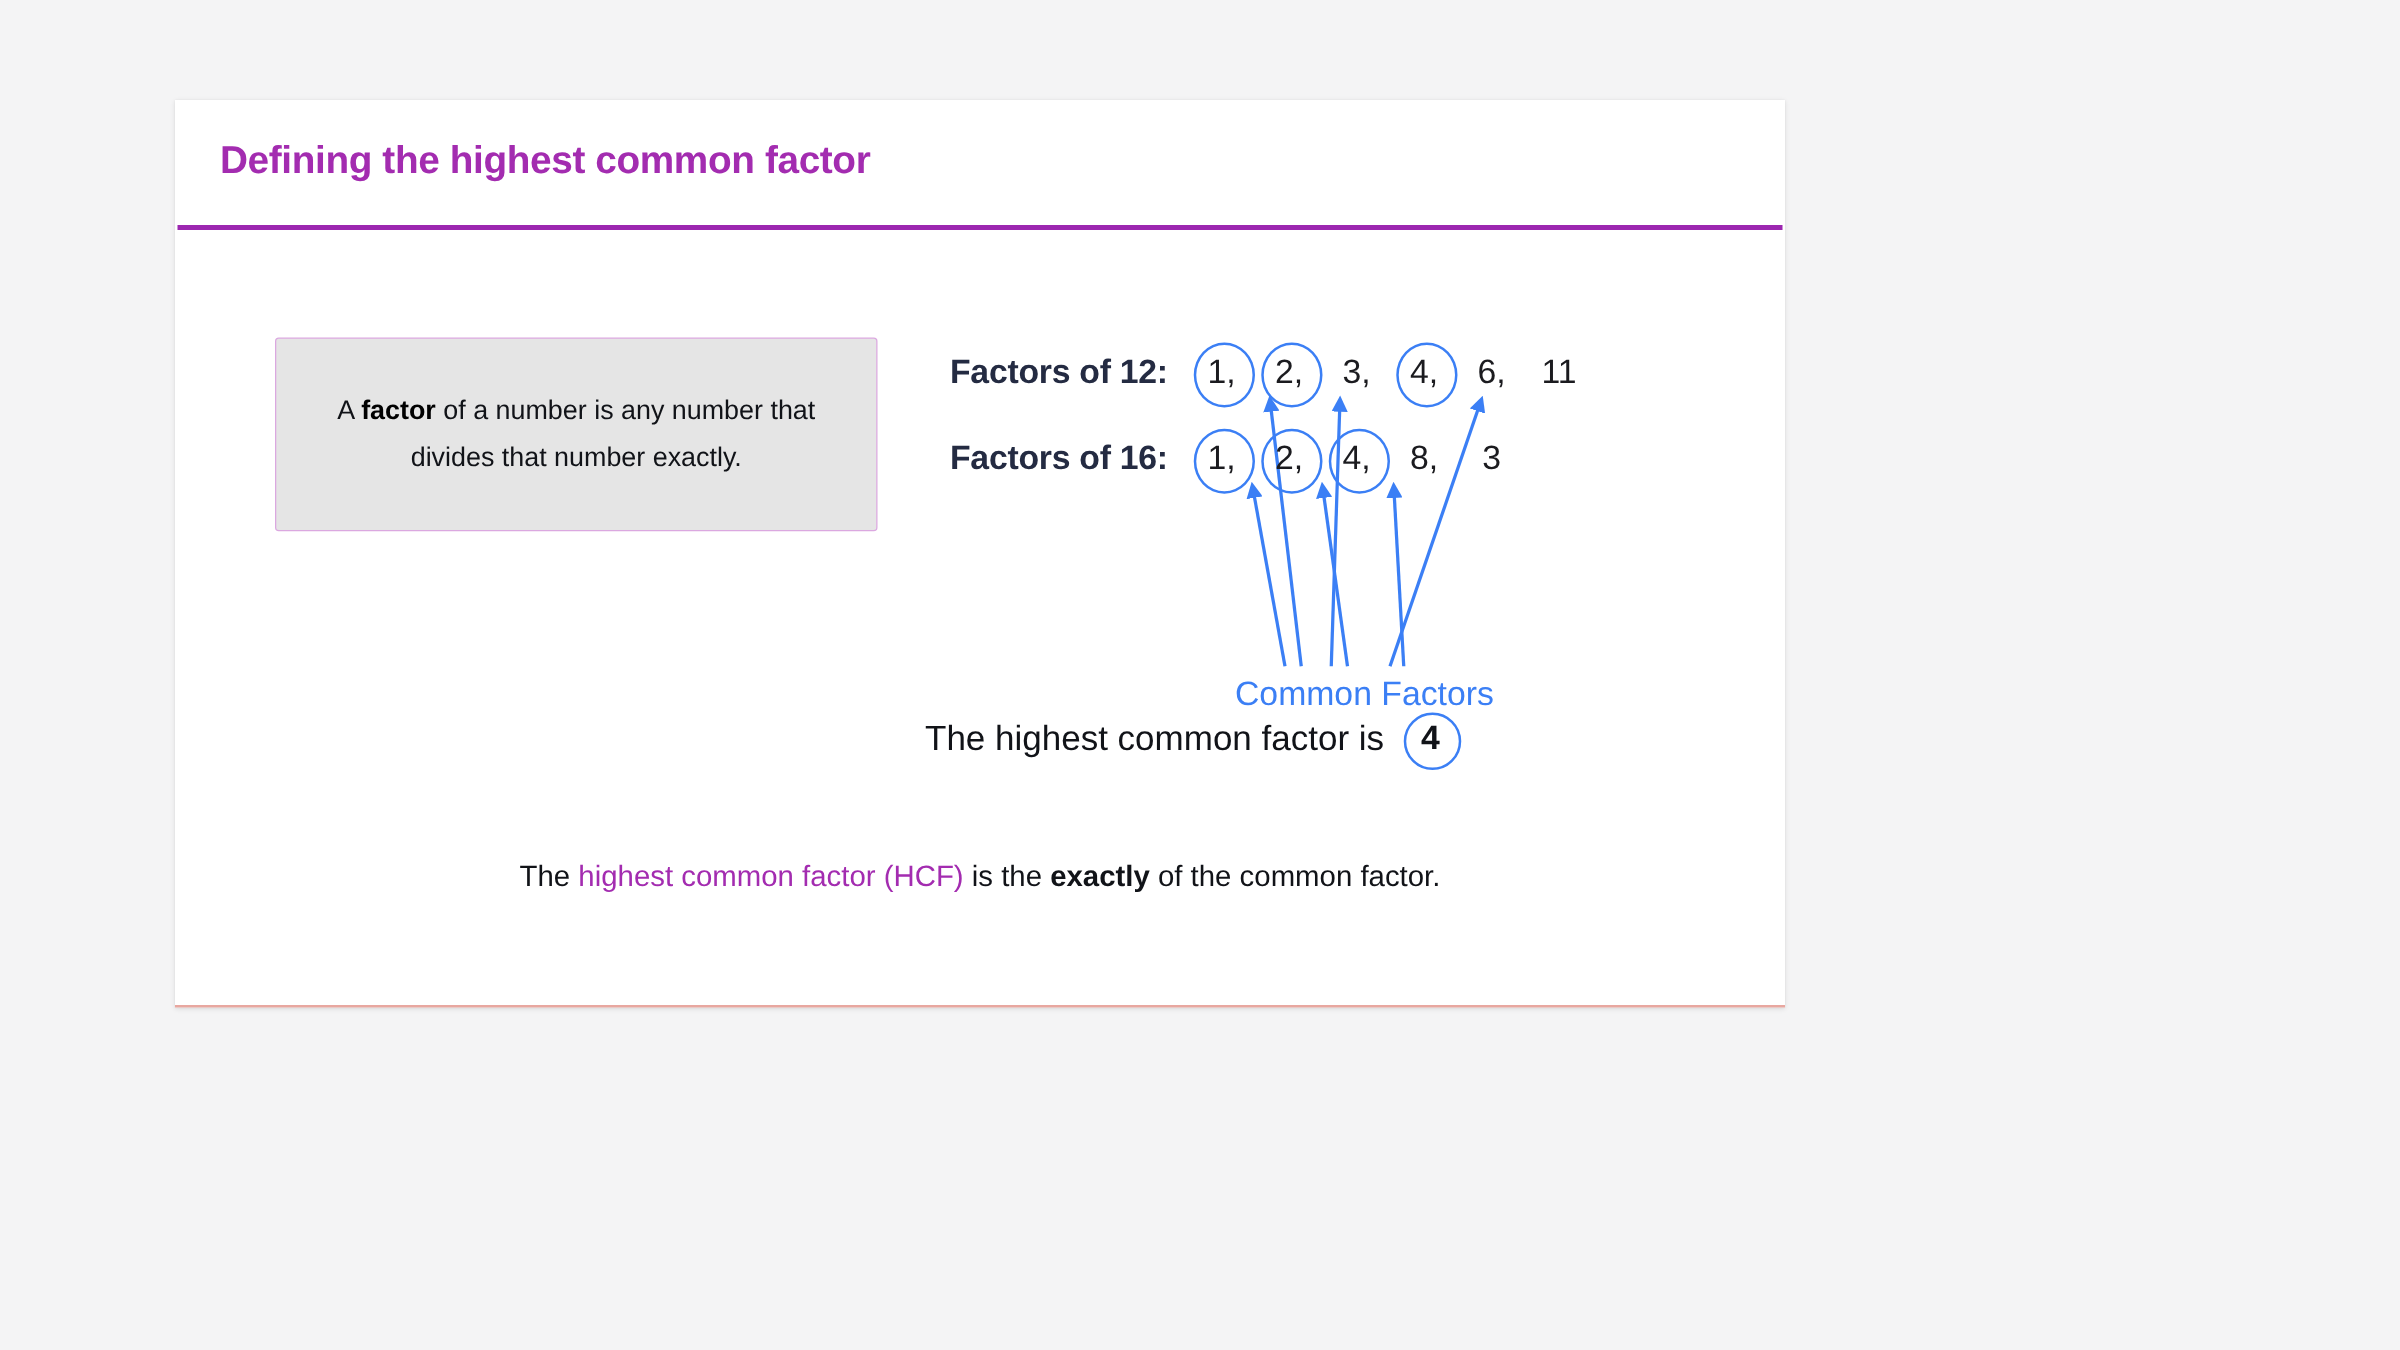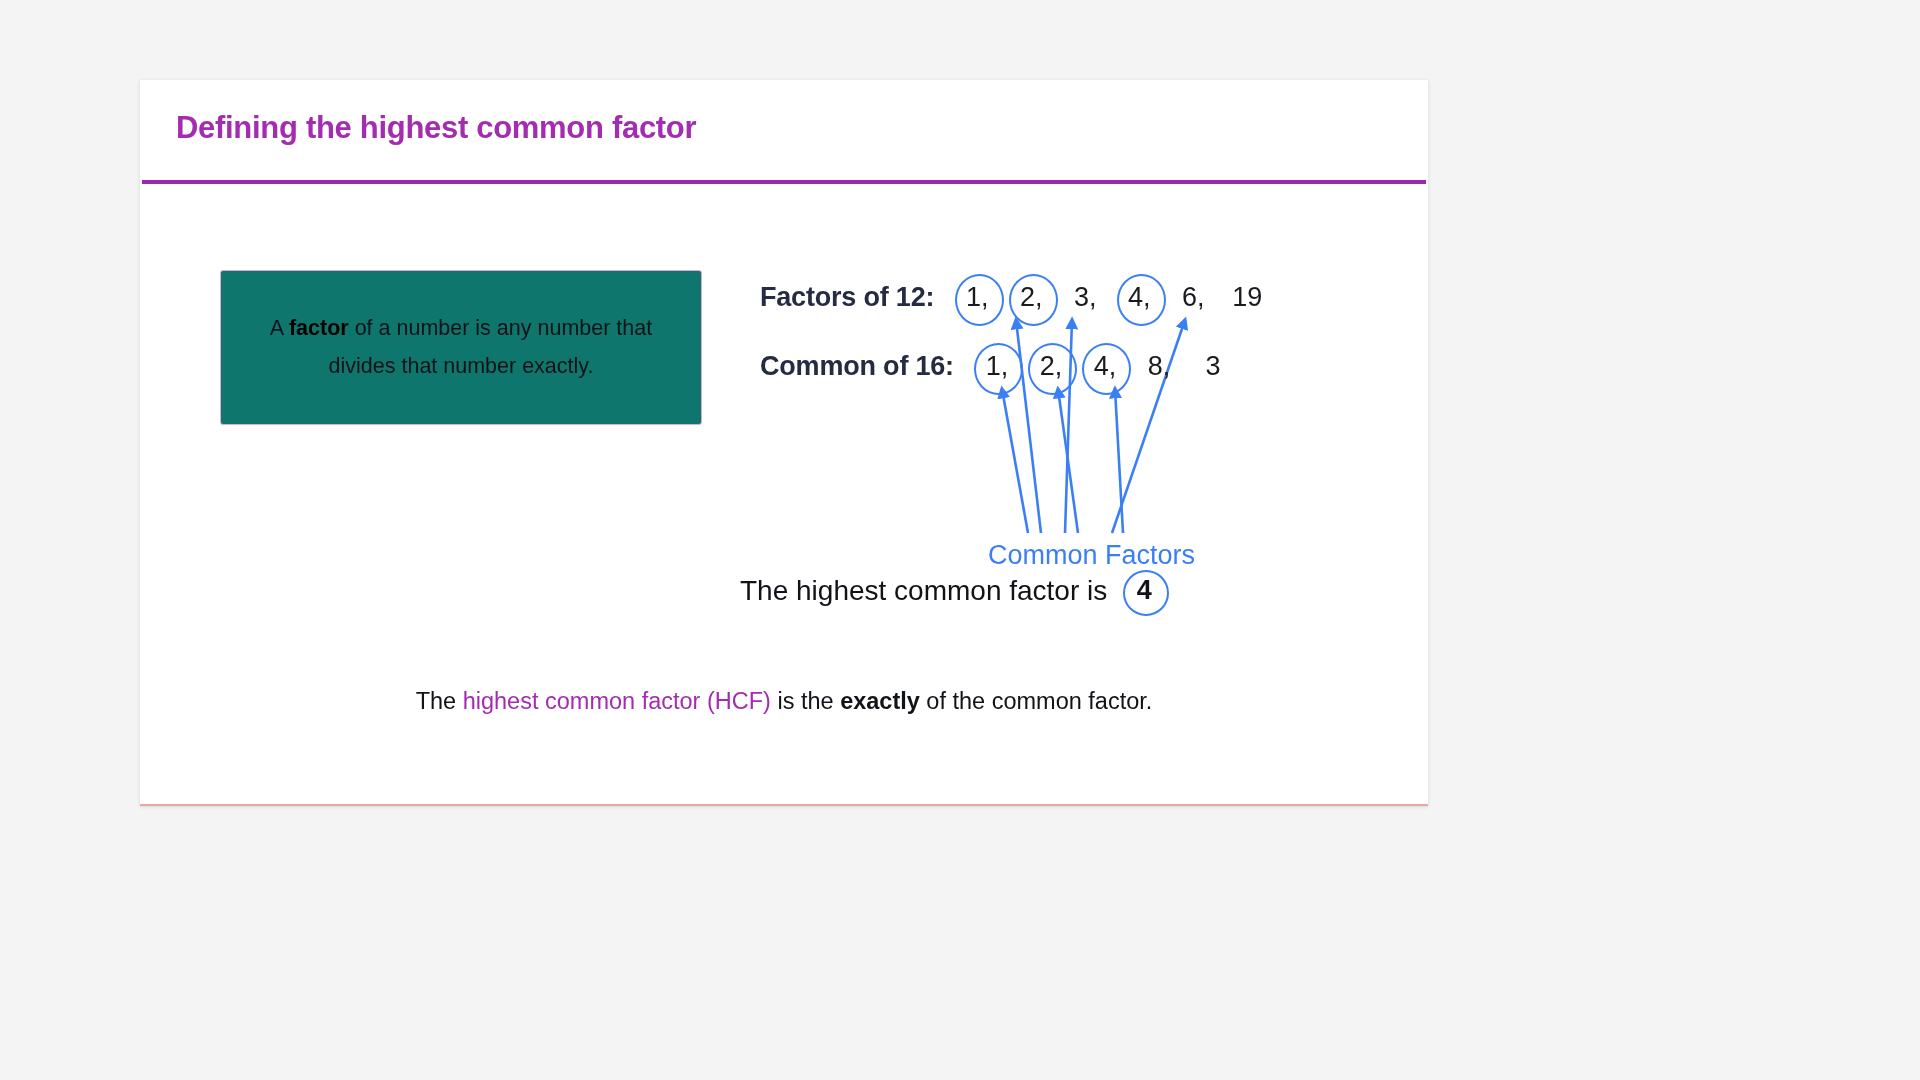--- a/index.html
+++ b/index.html
@@ -56,21 +56,21 @@
     left: 2px;
     top: 100px;
     width: 1284px;
     height: 4px;
     background: #9c27b0;
   }
 
   
   .def-box {
     position: absolute;
-    background: #0f766e;
+    background: #e5e5e5;
     border: 1.5px solid #dba8e0;
     border-radius: 3px;
     display: flex;
     align-items: center;
     justify-content: center;
     padding: 14px 20px;
   }
 
   .def-box-1 { left: 80px;  top: 190px; width: 482px; height: 155px; }
   .def-box-2 { left: 79px;  top: 365px; width: 483px; height: 155px; }
@@ -250,26 +250,26 @@
       </svg>
 
       <div class="factor-row factor-row-1">
         <div class="factor-label">Factors of 12:</div>
         <div class="factor-list" id="factor-list-0">
             <div class="factor-item circled"><span>1,</span></div>
             <div class="factor-item circled"><span>2,</span></div>
             <div class="factor-item"><span>3,</span></div>
             <div class="factor-item circled"><span>4,</span></div>
             <div class="factor-item"><span>6,</span></div>
-            <div class="factor-item"><span>19</span></div>
+            <div class="factor-item"><span>11</span></div>
           </div>
       </div>
 
       <div class="factor-row factor-row-2">
-        <div class="factor-label">Common of 16:</div>
+        <div class="factor-label">Factors of 16:</div>
         <div class="factor-list" id="factor-list-1">
             <div class="factor-item circled"><span>1,</span></div>
             <div class="factor-item circled"><span>2,</span></div>
             <div class="factor-item circled"><span>4,</span></div>
             <div class="factor-item"><span>8,</span></div>
             <div class="factor-item"><span>3</span></div>
           </div>
       </div>
 
       <div class="common-label">Common Factors</div>

